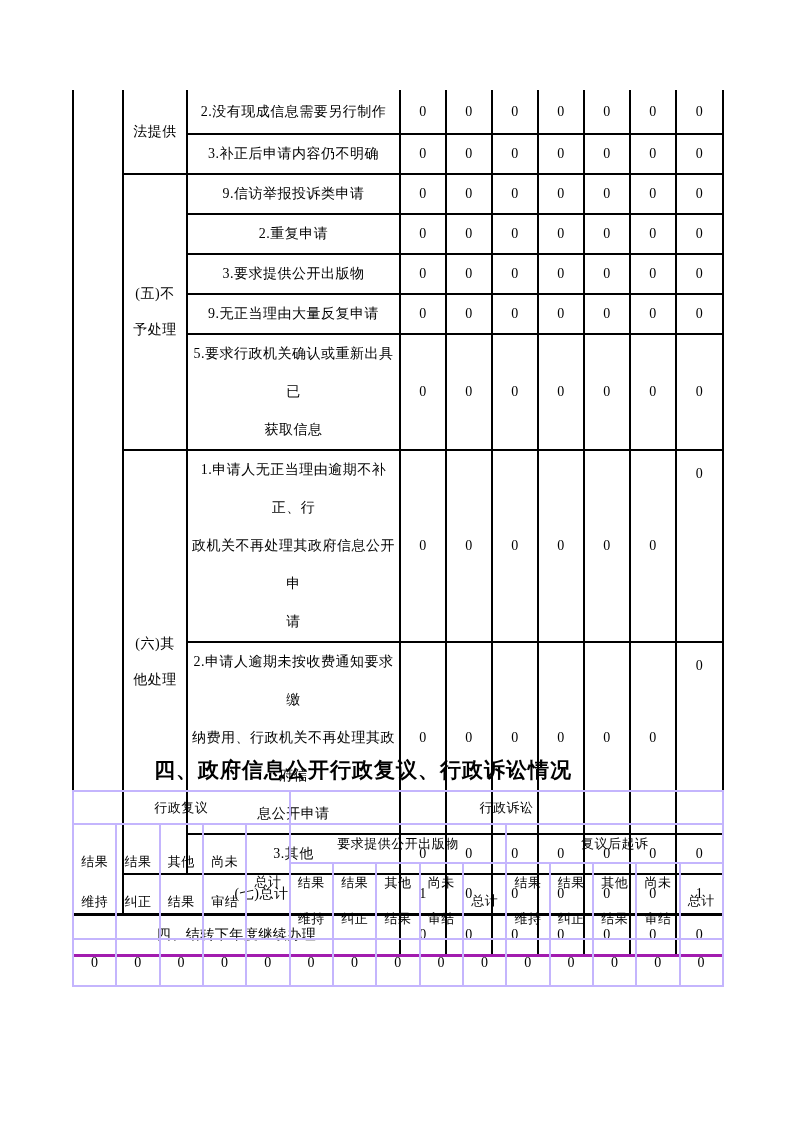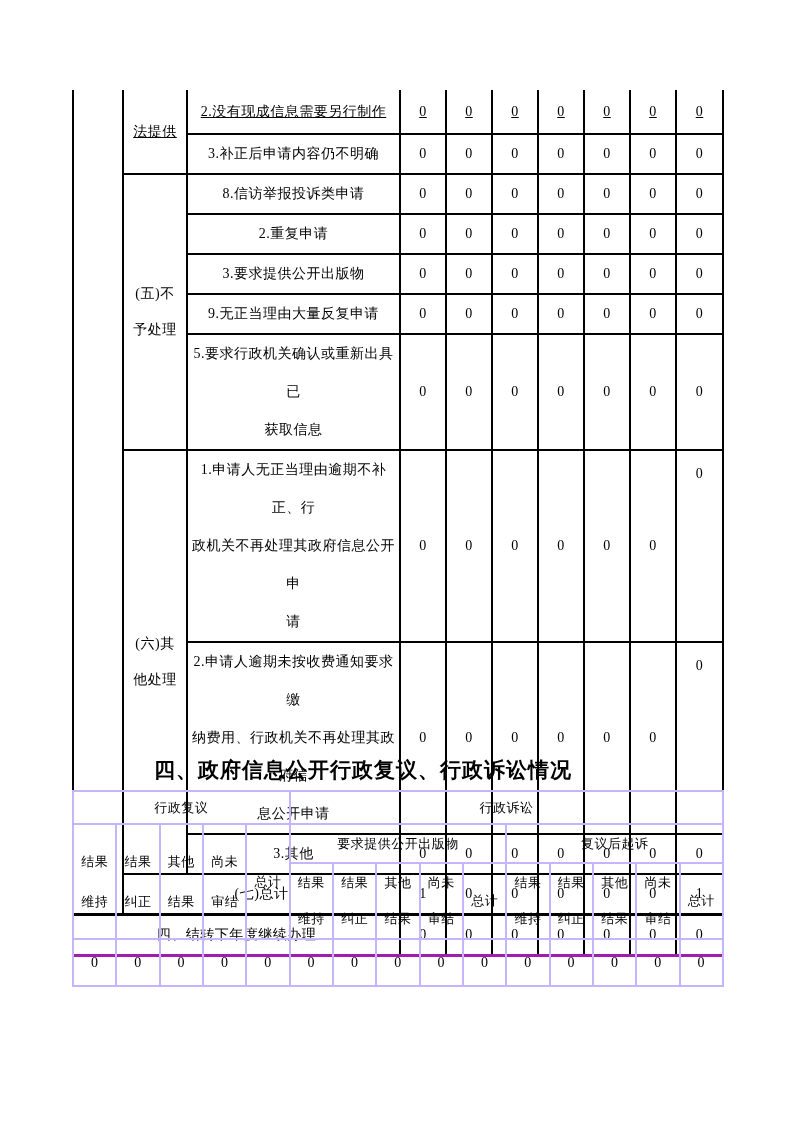--- a/index.html
+++ b/index.html
@@ -4,21 +4,21 @@
 <style>
   html,body{margin:0;padding:0;background:#fff;}
   .page{position:relative;width:793px;height:1122px;background:#ffffff;overflow:hidden;
         font-family:"Liberation Serif","DejaVu Serif",serif;color:#000;}
 
   
   #t1{position:absolute;left:72px;top:90px;width:650px;border-collapse:collapse;table-layout:fixed;
       border:2px solid #000;border-top:none;border-bottom:3px solid #000;}
   #t1 td{border:2px solid #000;padding:0;text-align:center;vertical-align:middle;
          font-size:14px;white-space:pre-line;letter-spacing:0.5px;}
-  #t1 tr.r0 td{border-top:none;text-decoration:underline;}
+  #t1 tr.r0 td{border-top:none;}
   #t1 tr.rlast td{border-top:3px solid #000;border-bottom:3px solid #a21caf;}
   #t1 .rlabel{line-height:38px;}
   #t1 .glabel{line-height:36px;margin-left:40px;}
   #t1 .val{font-size:14px;}
   #t1 .vtop{vertical-align:top;padding-top:13px;line-height:20px;}
 
   
   #t2{position:absolute;left:72px;top:790px;width:650px;border-collapse:collapse;table-layout:fixed;
       border:2px solid #000;}
   #t2 td{border:2px solid #c4b5fd;padding:0;text-align:center;vertical-align:middle;
@@ -71,21 +71,21 @@
       <td class="val">0</td>
       <td class="val">0</td>
       <td class="val">0</td>
       <td class="val">0</td>
       <td class="val">0</td>
       <td class="val">0</td>
     </tr>
     <tr style="height:38px">
       <td rowspan="5" class="glabel">(五)不
 予处理</td>
-      <td class="rlabel">8.信访举报投诉类申请</td>
+      <td class="rlabel">9.信访举报投诉类申请</td>
       <td class="val">0</td>
       <td class="val">0</td>
       <td class="val">0</td>
       <td class="val">0</td>
       <td class="val">0</td>
       <td class="val">0</td>
       <td class="val">0</td>
     </tr>
     <tr style="height:40px">
       <td class="rlabel">2.重复申请</td>

